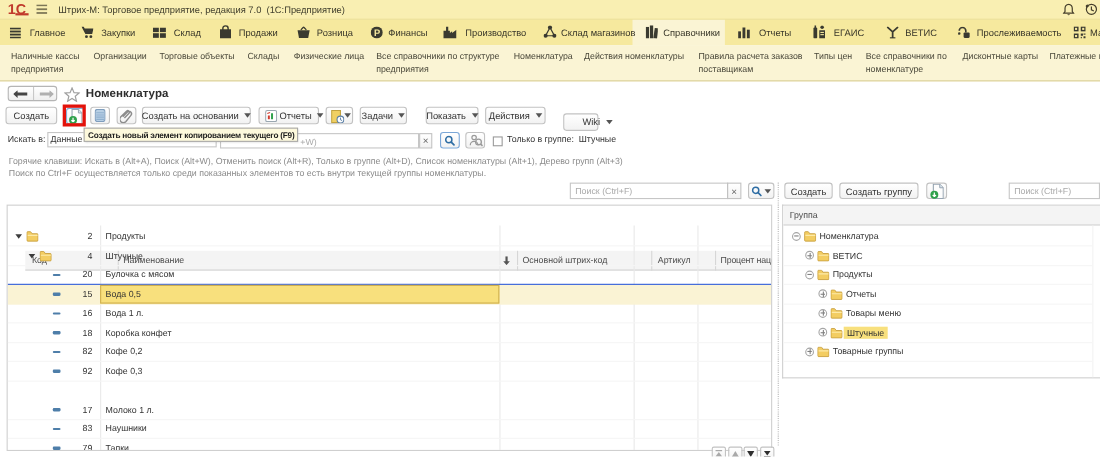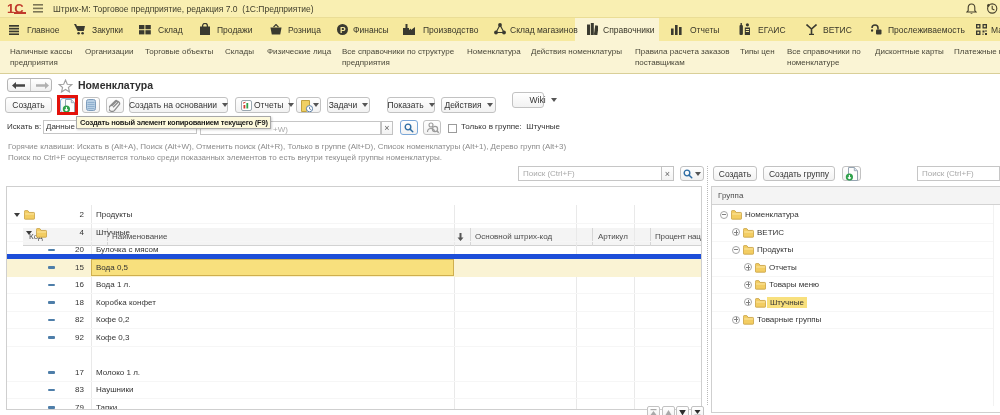--- a/index.html
+++ b/index.html
@@ -252,21 +252,21 @@
     <svg style="position:absolute;left:4px;top:2px" width="12" height="12" viewBox="0 0 12 12">
       <path d="M0.5 0.5 L8.5 0.5 L8.5 7 L5.5 11.5 L0.5 11.5 Z" fill="#f0d063" stroke="#c2a23e"></path>
       <circle cx="8.5" cy="8.7" r="3.1" fill="#fff" stroke="#5b7fa6" stroke-width="1"></circle>
       <path d="M8.5 6.9 L8.5 8.9 L10 9.6" stroke="#5b7fa6" stroke-width="0.9" fill="none"></path>
     </svg>
     <span class="caret" style="margin-left:14px"></span>
   </div>
 <div class="btn" style="left:327px;top:97px;width:43px;">Задачи<span class="caret"></span></div>
 <div class="btn" style="left:387px;top:97px;width:48px;">Показать<span class="caret"></span></div>
 <div class="btn" style="left:441px;top:97px;width:55px;">Действия<span class="caret"></span></div>
-<div class="btn" style="left:512px;top:92px;width:30px;padding-left:30px;">Wiki<span class="caret"></span></div>
+<div class="btn" style="left:512px;top:103px;width:30px;padding-left:30px;">Wiki<span class="caret"></span></div>
 
 <div class="abs" style="left:7px;top:122px;color:#333;">Искать в:</div>
 <div class="inp abs" style="left:43px;top:120px;width:154px;height:14px;line-height:12px;padding-left:2px;">Данные</div>
 <div class="inp abs" style="left:200px;top:121px;width:181px;height:14px;line-height:12px;">
     <span class="ph abs" style="left:72px;top:2px;">+W)</span>
   </div>
 <div class="btn" style="left:381px;top:121px;width:12px;height:14px;border-radius:0;color:#666;font-size:9px;">×</div>
 <div class="btn" style="left:400px;top:120px;width:18px;height:15px;border-color:#7ba7d7;" id="magbtn1">
     <svg width="10" height="10" viewBox="0 0 11 11">
       <use href="#magnifier"></use>
@@ -338,21 +338,21 @@
       <span class="nm" style="left:89px;">Продукты</span>
   </div>
   <div class="row" style="top:36.5px;border-bottom:1px solid #f6f6f6;">
     <div class="tri" style="left:19px;"></div>
       <svg class="fold" style="left:29px;" width="11" height="10" viewBox="0 0 13 11">
         <use href="#folder"></use>
       </svg>
       <span class="num">4</span>
       <span class="nm" style="left:89px;">Штучные</span>
   </div>
-  <div class="row" style="top:54px;border-bottom:5px solid #1d4ed8;">
+  <div class="row" style="top:54px;border-bottom:1px solid #1d4ed8;">
     <span class="dash" style="left:41px;"></span>
       <span class="num">20</span>
       <span class="nm" style="left:89px;">Булочка с мясом</span>
   </div>
   <div class="row" style="top:71.5px;background:#faf3d4;">
     <span class="dash" style="left:41px;"></span>
       <span class="num">15</span>
     <div class="abs" style="left:84px;top:0;width:363px;height:17px;background:#f8e07d;border:1px solid #cfaf4e;line-height:15px;"><span style="margin-left:4px;">Вода 0,5</span></div>
   </div>
   <div class="row" style="top:89px;border-bottom:1px solid #f6f6f6;">
@@ -385,21 +385,21 @@
       <span class="num">83</span>
       <span class="nm" style="left:89px;">Наушники</span>
   </div>
   <div class="row" style="top:211.5px;">
     <span class="dash" style="left:41px;"></span>
       <span class="num">79</span>
       <span class="nm" style="left:89px;">Тапки</span>
   </div>
 </div>
 
-<div class="abs" style="left:711px;top:186px;width:289px;height:227px;border:1px solid #cfcfcf;border-right:none;background:#fff;overflow:hidden;" id="rtree">
+<div class="abs" style="left:711px;top:186px;width:289px;height:158px;border:1px solid #cfcfcf;border-right:none;background:#fff;overflow:hidden;" id="rtree">
   <div class="abs hdr" style="left:0;top:0;width:100%;height:18px;line-height:17px;">
       <span class="abs" style="left:6px;">Группа</span>
     </div>
   <div class="abs" style="left:281px;top:18px;width:1px;height:201px;background:#f2f2f2;"></div>
   <div class="row" style="top:19px;border-bottom:1px solid #f6f6f6;">
     <span class="pm" style="left:8px;"></span>
       <svg class="fold" style="left:19px;" width="11" height="10" viewBox="0 0 13 11">
         <use href="#folder"></use>
       </svg>
       <span class="nm" style="left:33px;">Номенклатура</span>

